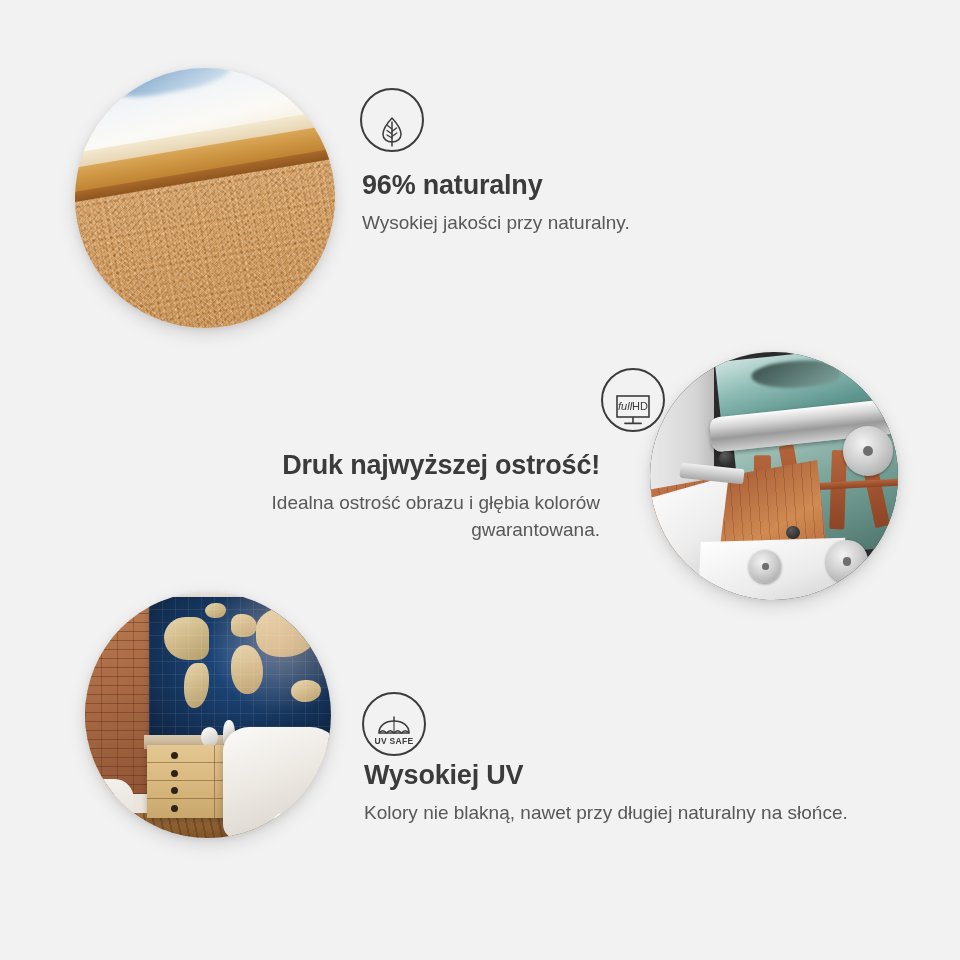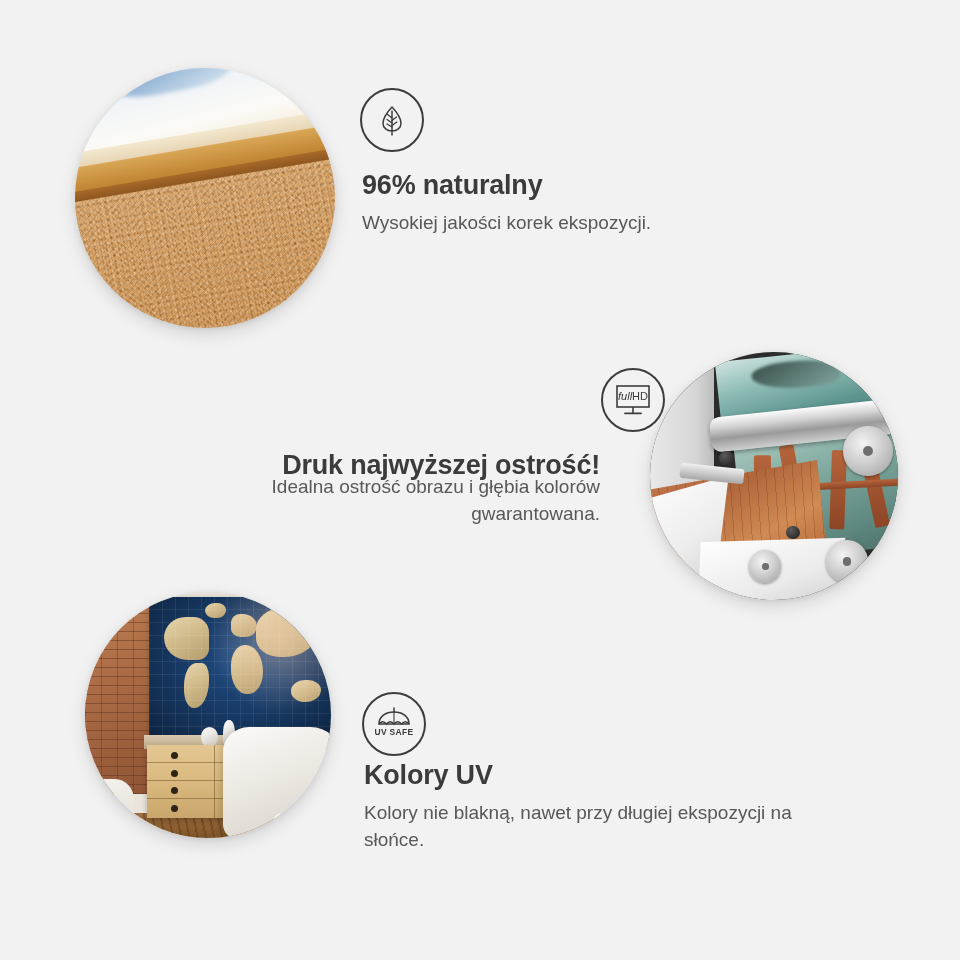--- a/index.html
+++ b/index.html
@@ -245,21 +245,21 @@
   }
 
   
   .feature { position: absolute; }
 
   .icon-badge {
     position: absolute;
     width: 64px; height: 64px;
     border: 2px solid #3c3c3c;
     border-radius: 50%;
-    display: flex; align-items: center; justify-content: center;
+    display: flex; align-items: flex-end; justify-content: center;
   }
   .icon-badge svg { display: block; }
 
   .feat-title {
     font-size: 27px;
     font-weight: 600;
     color: #3b3b3b;
     letter-spacing: -0.2px;
     white-space: nowrap;
   }
@@ -272,21 +272,21 @@
   
   #feature-natural { left: 360px; top: 88px; width: 420px; }
   #feature-natural .icon-badge { left: 0; top: 0; }
   #feature-natural .feat-title { position: absolute; left: 2px; top: 82px; }
   #feature-natural .feat-desc  { position: absolute; left: 2px; top: 122px; width: 400px; }
 
   
   #feature-print { left: 180px; top: 368px; width: 420px; text-align: right; }
   #feature-print .icon-badge { position: absolute; right: -65px; top: 0; }
   #feature-print .feat-title { position: absolute; right: 0; top: 82px; }
-  #feature-print .feat-desc  { position: absolute; right: 0; top: 106px; width: 420px; }
+  #feature-print .feat-desc  { position: absolute; right: 0; top: 122px; width: 420px; }
 
   
   #feature-uv { left: 362px; top: 692px; width: 490px; }
   #feature-uv .icon-badge { left: 0; top: 0; }
   #feature-uv .feat-title { position: absolute; left: 2px; top: 68px; }
   #feature-uv .feat-desc  { position: absolute; left: 2px; top: 108px; width: 485px; }
 
   .fullhd-text { font-size: 11px; fill: #3c3c3c; }
   .fullhd-italic { font-style: italic; }
   .uvsafe-text { font-size: 8.5px; font-weight: bold; fill: #3c3c3c; letter-spacing: 0.3px; }
@@ -315,21 +315,21 @@
         <path d="M19 6 C12 13.5 10 18.5 10 22.4 C10 26.8 13.9 30 19 30 C24.1 30 28 26.8 28 22.4 C28 18.5 26 13.5 19 6 Z" fill="none" stroke="#3c3c3c" stroke-width="1.5" stroke-linejoin="round"></path>
         <line x1="19" y1="10" x2="19" y2="34" stroke="#3c3c3c" stroke-width="1.5" stroke-linecap="round"></line>
         <line x1="19" y1="17" x2="14.5" y2="13.5" stroke="#3c3c3c" stroke-width="1.3" stroke-linecap="round"></line>
         <line x1="19" y1="22" x2="14" y2="18.5" stroke="#3c3c3c" stroke-width="1.3" stroke-linecap="round"></line>
         <line x1="19" y1="26" x2="14" y2="23" stroke="#3c3c3c" stroke-width="1.3" stroke-linecap="round"></line>
         <line x1="19" y1="19.5" x2="23.5" y2="16" stroke="#3c3c3c" stroke-width="1.3" stroke-linecap="round"></line>
         <line x1="19" y1="24.5" x2="23.8" y2="21" stroke="#3c3c3c" stroke-width="1.3" stroke-linecap="round"></line>
       </svg>
     </div>
     <div class="feat-title">96% naturalny</div>
-    <div class="feat-desc">Wysokiej jakości korek ekspozycji.</div>
+    <div class="feat-desc">Wysokiej jakości przy naturalny.</div>
   </div>
 
   <div class="photo-circle" id="photo-press">
     <div class="photo-inner">
       <div class="press-bg"></div>
       <div class="press-wall-left"></div>
       <div class="press-print-top"></div>
       <div class="press-print-mid">
         <div class="press-plank" style="left:8%;top:12%;width:9%;height:70%;transform:rotate(6deg);"></div>
         <div class="press-plank" style="left:26%;top:6%;width:8%;height:78%;transform:rotate(-4deg);"></div>
@@ -406,17 +406,17 @@
   <div class="feature" id="feature-uv">
     <div class="icon-badge">
       <svg width="46" height="42" viewBox="0 0 46 42" aria-hidden="true">
         <line x1="23" y1="5" x2="23" y2="9" stroke="#3c3c3c" stroke-width="1.5" stroke-linecap="round"></line>
         <path d="M8 21 C8 13.3 14.7 9 23 9 C31.3 9 38 13.3 38 21 Z" fill="none" stroke="#3c3c3c" stroke-width="1.6"></path>
         <path d="M8 21 Q11.7 16.4 15.5 21 Q19.2 16.4 23 21 Q26.8 16.4 30.5 21 Q34.3 16.4 38 21" fill="none" stroke="#3c3c3c" stroke-width="1.5" stroke-linejoin="round"></path>
         <line x1="23" y1="9" x2="23" y2="21" stroke="#3c3c3c" stroke-width="1.1"></line>
         <text x="23" y="31.5" text-anchor="middle" class="uvsafe-text" font-family="'Liberation Sans', sans-serif">UV SAFE</text>
       </svg>
     </div>
-    <div class="feat-title">Kolory UV</div>
-    <div class="feat-desc">Kolory nie blakną, nawet przy długiej ekspozycji na słońce.</div>
+    <div class="feat-title">Wysokiej UV</div>
+    <div class="feat-desc">Kolory nie blakną, nawet przy długiej naturalny na słońce.</div>
   </div>
 
 </div>
 
 </body></html>

